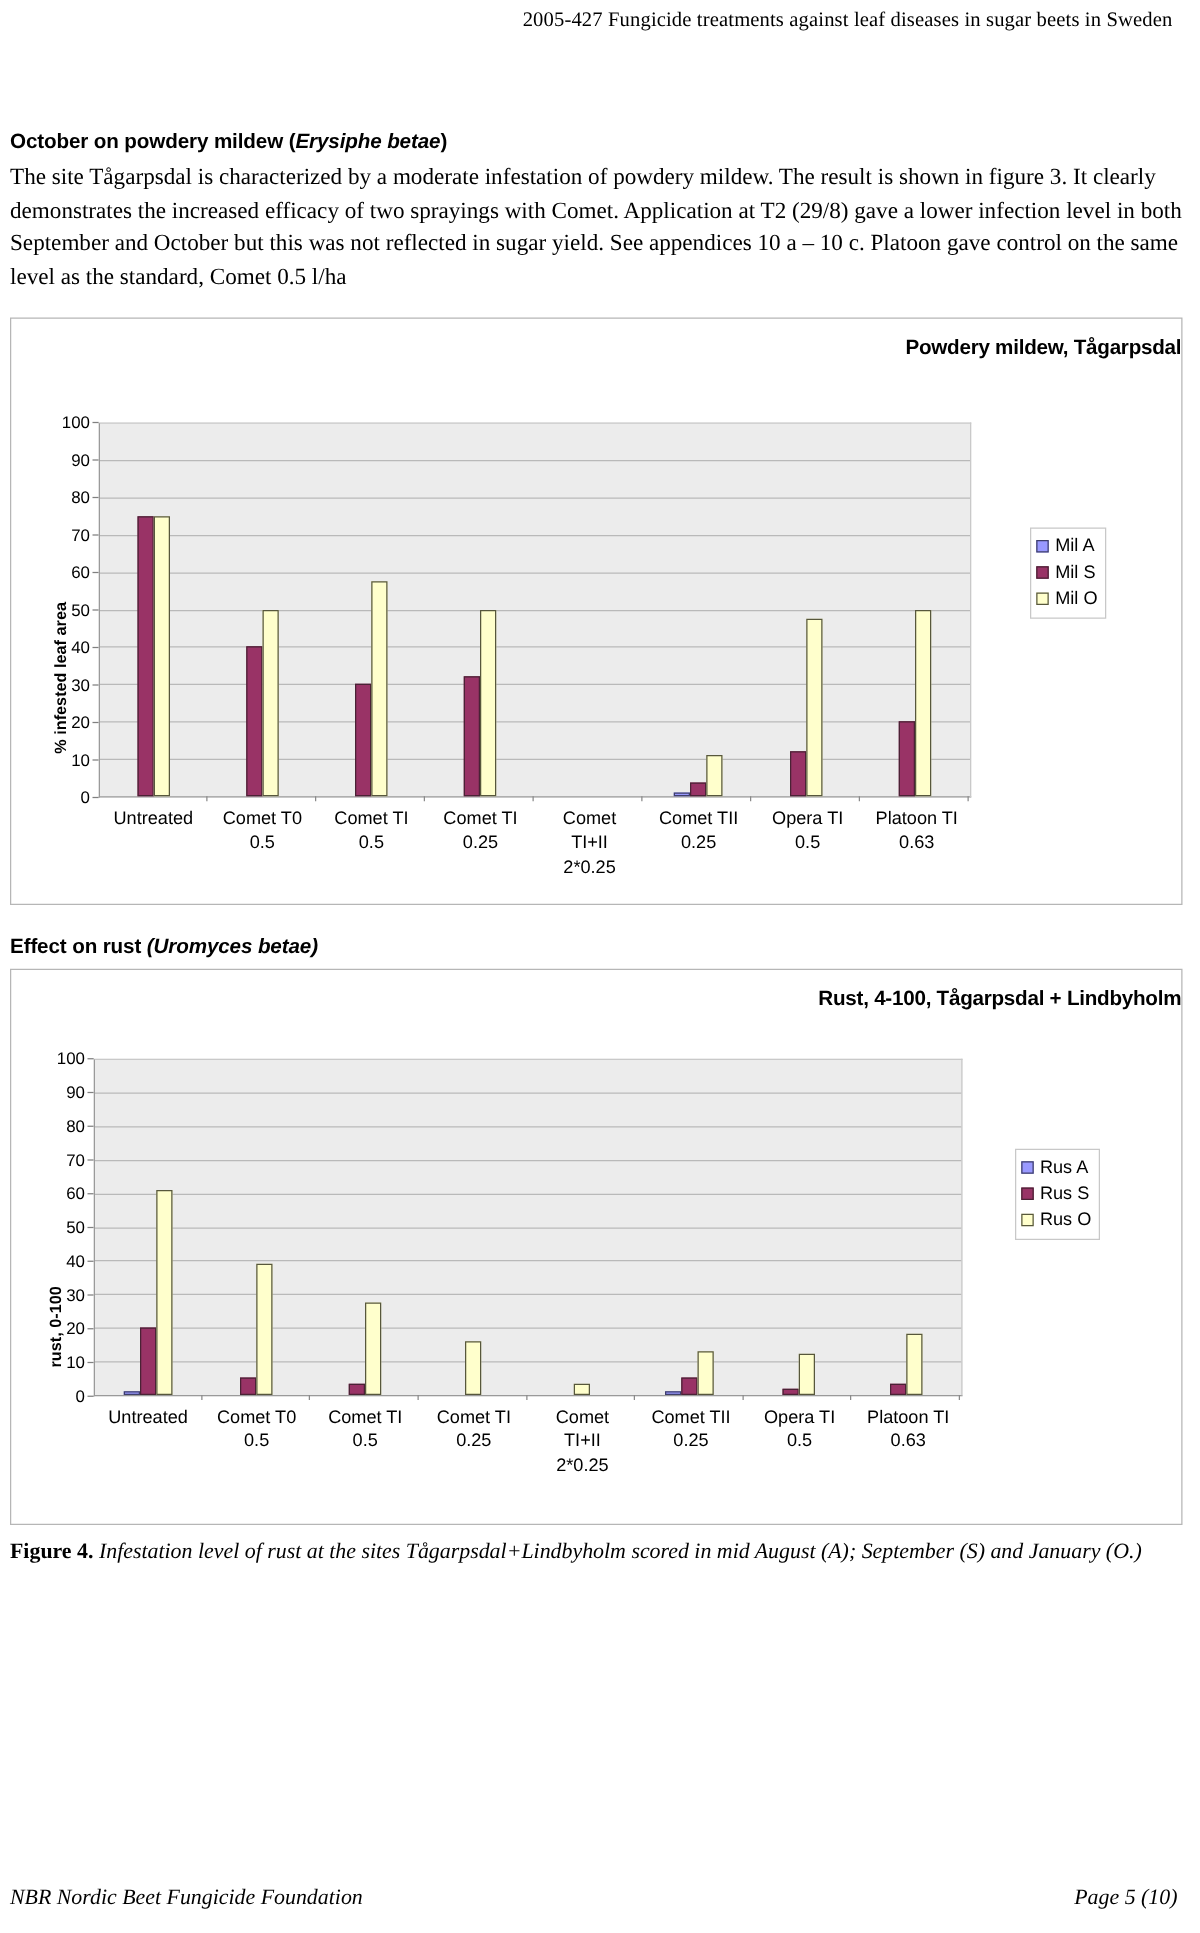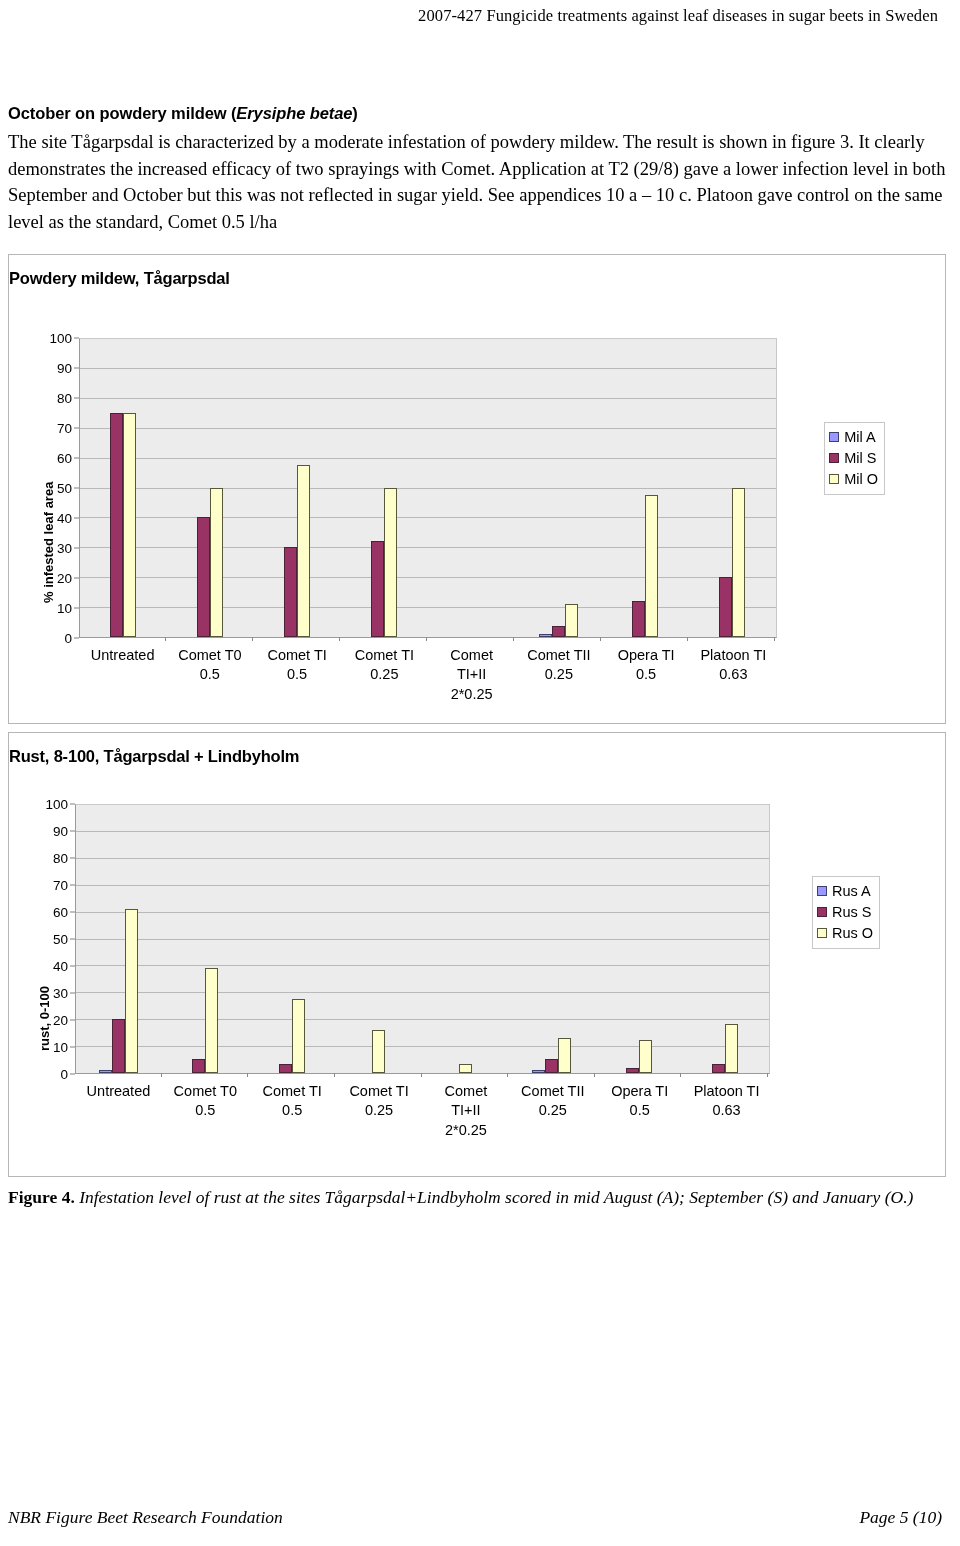--- a/index.html
+++ b/index.html
@@ -52,21 +52,21 @@
   }
   .fig-caption b { font-style: normal; font-weight: bold; }
 
   
   .chart-box {
     border: 1px solid #b6b6b6;
     background: #ffffff;
     position: relative;
   }
   .chart-title {
-    text-align: left;
+    text-align: right;
     font-family: "Liberation Sans", sans-serif;
     font-weight: bold;
     font-size: 16.5px;
     padding-top: 14px;
     letter-spacing: -.2px;
   }
 
   .chart-body { position: relative; }
 
   
@@ -175,21 +175,21 @@
     display:flex; justify-content:space-between;
     font-family:"Liberation Serif", serif;
     font-style:italic;
     font-size:17.5px;
   }
 </style>
 </head>
 <body>
 
 <div class="page-header">
-  <span>2007-427 Fungicide treatments against leaf diseases in sugar beets in Sweden</span>
+  <span>2005-427 Fungicide treatments against leaf diseases in sugar beets in Sweden</span>
 </div>
 
 <div class="content">
 
   <p class="section-head"><span>October on powdery mildew (</span><span class="ital">Erysiphe betae</span><span>)</span></p>
 
   <p class="para" style="width:944px;">The site Tågarpsdal is characterized by a moderate infestation of powdery mildew. The result is shown in figure 3. It clearly demonstrates the increased efficacy of two sprayings with Comet. Application at T2 (29/8) gave a lower infection level in both September and October but this was not reflected in sugar yield. See appendices 10 a – 10 c. Platoon gave control on the same level as the standard, Comet 0.5 l/ha</p>
 
   <div class="chart-box" style="margin-top:18px; height:470px;">
     <div class="chart-title">Powdery mildew, Tågarpsdal</div>
@@ -314,23 +314,24 @@
         </div>
         <div class="legend-item">
           <span class="swatch O"></span>
           <span>Mil O</span>
         </div>
       </div>
     </div>
   </div>
 
 
+  <p class="section-head" style="margin-top:24px;"><span>Effect on rust </span><span class="ital">(Uromyces betae)</span></p>
 
   <div class="chart-box" style="margin-top:8px; height:445px;">
-    <div class="chart-title">Rust, 8-100, Tågarpsdal + Lindbyholm</div>
+    <div class="chart-title">Rust, 4-100, Tågarpsdal + Lindbyholm</div>
 
     <div class="chart-body" style="height:390px;">
 
       <div class="y-axis-title" style="left:28px; top:285px;">rust, 0-100</div>
 
       <div class="plot-wrap" style="left:24px; right:175px; top:38px; height:270px;">
 
         <div class="y-ticks">
           <div class="y-tick" style="top:0%">100</div>
           <div class="y-tick" style="top:10%">90</div>
@@ -450,15 +451,15 @@
         </div>
       </div>
     </div>
   </div>
 
   <p class="fig-caption" style="margin-top:8px; width:930px;"><b>Figure 4.</b><span> Infestation level of rust at the sites Tågarpsdal+Lindbyholm scored in mid August (A); September (S) and January (O.)</span></p>
 
 </div>
 
 <div class="footer">
-  <span>NBR Figure Beet Research Foundation</span>
+  <span>NBR Nordic Beet Fungicide Foundation</span>
   <span>Page 5 (10)</span>
 </div>
 
 </body></html>

